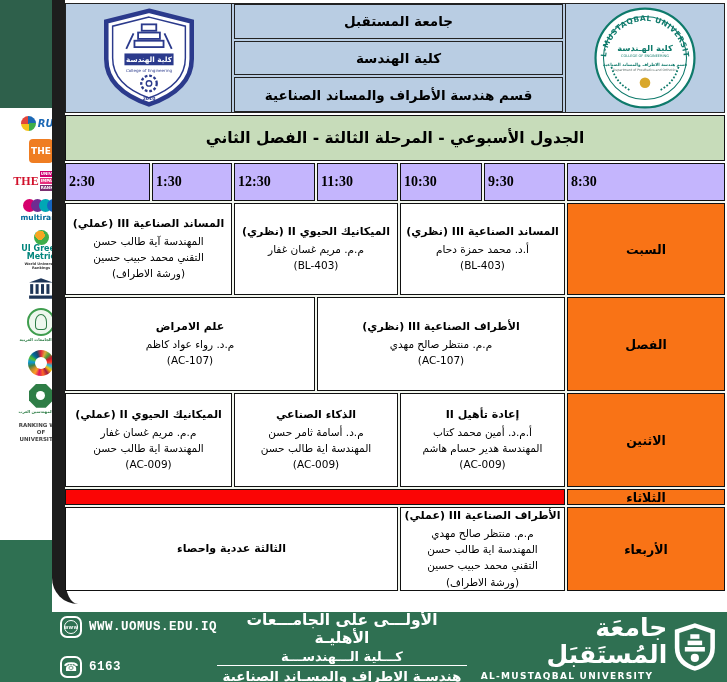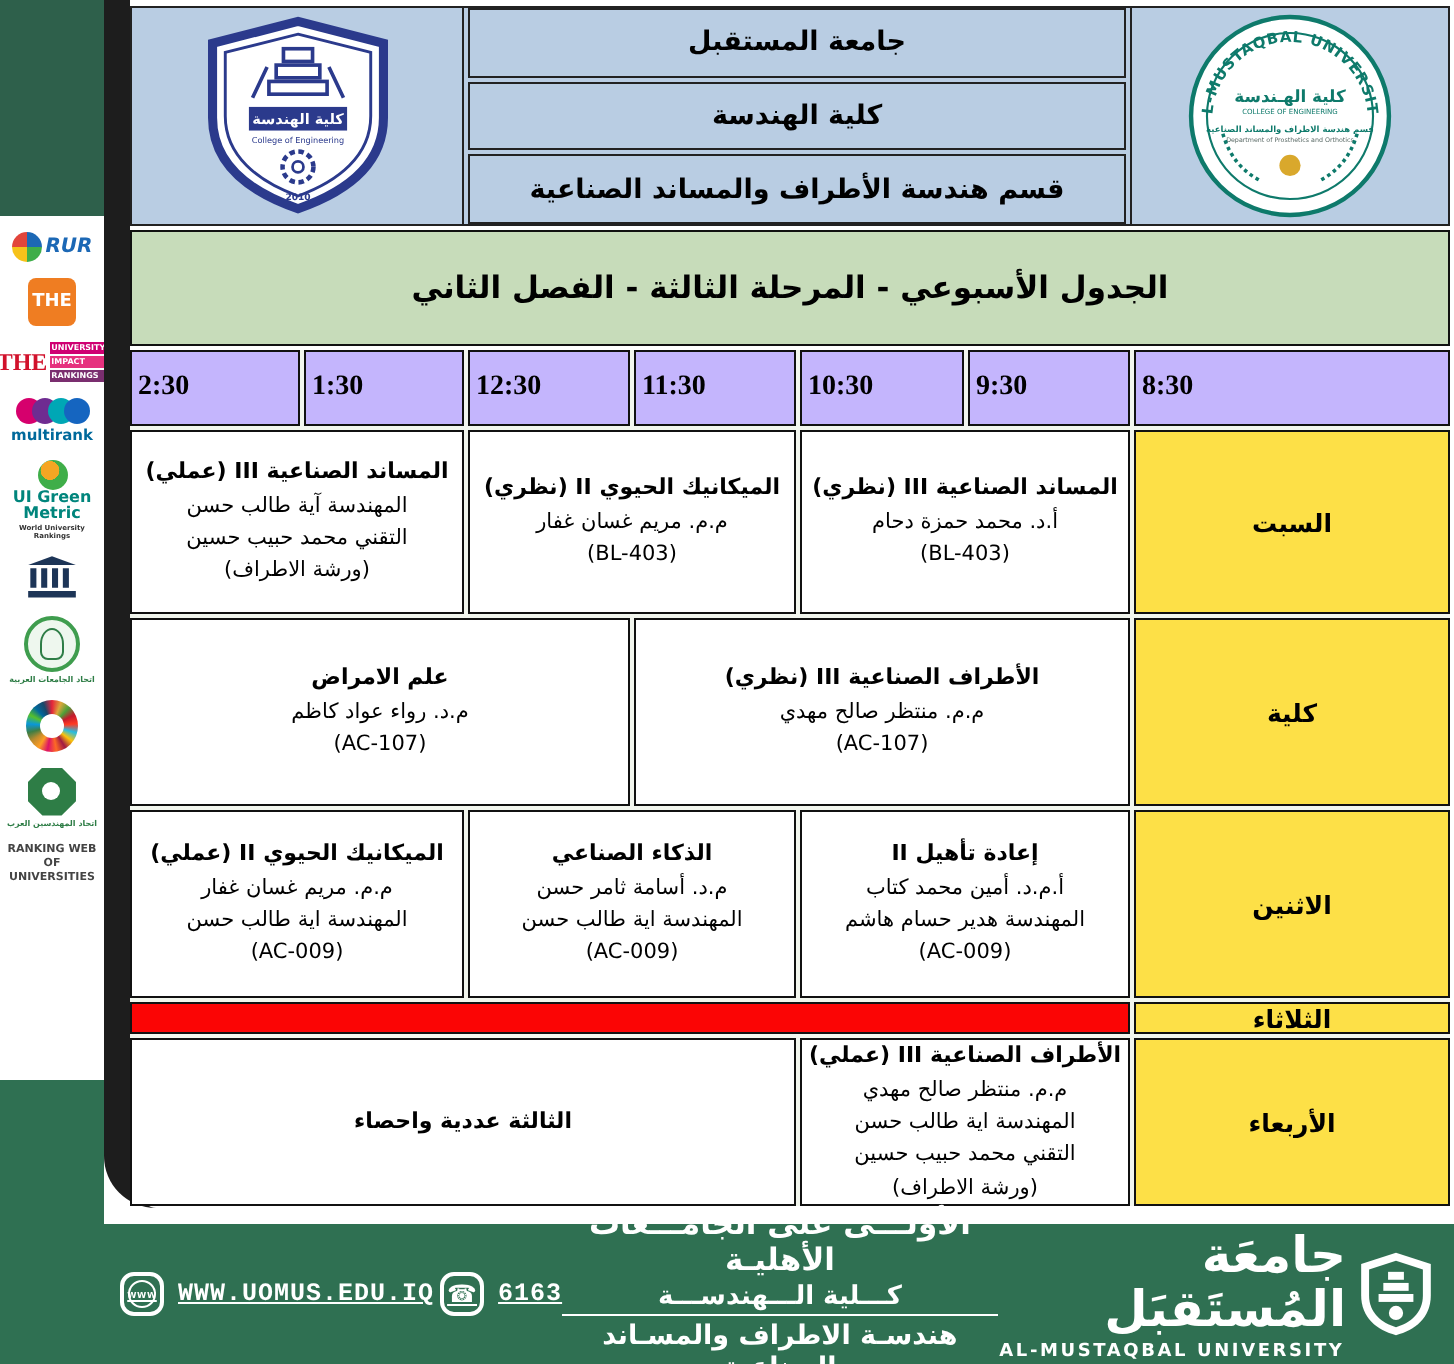--- a/index.html
+++ b/index.html
@@ -2,21 +2,21 @@
 <html><head>
 <meta charset="utf-8">
 <style>
   html,body{margin:0;padding:0;background:#e9e9e9;font-family:"DejaVu Sans",sans-serif;}
   .canvas{position:relative;width:727px;height:682px;background:#ffffff;overflow:hidden;}
 
   
   .sidebar{position:absolute;left:0;top:0;width:52px;height:682px;background:#fff;}
   .sb-top{position:absolute;left:0;top:0;width:52px;height:108px;background:#2e604b;}
   .sb-bottom{position:absolute;left:0;top:540px;width:52px;height:142px;background:#2f7052;}
-  .sb-logos{position:absolute;left:0;top:112px;width:52px;display:flex;flex-direction:column;align-items:center;}
+  .sb-logos{position:absolute;left:0;top:112px;width:52px;display:flex;flex-direction:column;align-items:center;padding-left:15px;}
   .logo-item{display:flex;flex-direction:column;align-items:center;margin:4px 0;max-width:48px;text-align:center;}
   .rur-row{display:flex;align-items:center;gap:2px;}
   .rur-globe{width:15px;height:15px;border-radius:50%;background:conic-gradient(#1c68b5 0 25%,#3fae49 25% 50%,#f6c21a 50% 75%,#e2453b 75% 100%);}
   .rur-txt{color:#1c68b5;font-weight:bold;font-style:italic;font-size:10px;}
   .the-box{width:24px;height:24px;background:#ef7d22;border-radius:4px;color:#fff;font-weight:bold;font-size:9px;display:flex;align-items:center;justify-content:center;}
   .impact{display:flex;align-items:center;gap:1px;}
   .impact-the{color:#d1112b;font-weight:bold;font-size:12px;font-family:"Liberation Serif",serif;}
   .impact-bars{display:flex;flex-direction:column;gap:1px;}
   .impact-bars span{display:block;min-width:26px;padding:0 1px;color:#fff;font-size:4px;font-weight:bold;line-height:6px;text-align:left;}
   .ib1{background:#cf0072;} .ib2{background:#e6317e;} .ib3{background:#7a2e6f;}
@@ -40,34 +40,34 @@
   
   .frame{position:absolute;left:52px;top:0;width:675px;height:604px;border-left:13px solid #1d1d1d;border-bottom-left-radius:26px;box-sizing:border-box;}
   .frame-inner{position:relative;width:662px;height:100%;}
 
   .header-band{margin-top:3px;width:660px;height:110px;background:#b9cde3;border:1px solid #222;box-sizing:border-box;display:flex;gap:2px;}
   .hb-logo{width:165px;display:flex;align-items:center;justify-content:center;border-right:1px solid #222;}
   .hb-mid{flex:1;display:flex;flex-direction:column;gap:2px;}
   .hb-row{flex:1;border:1px solid #222;display:flex;align-items:center;justify-content:center;font-weight:bold;font-size:13.5px;direction:rtl;background:#b9cde3;}
   .hb-seal{width:158px;border-left:1px solid #222;display:flex;align-items:center;justify-content:center;}
 
-  .title-row{width:660px;height:58px;margin-top:2px;background:#c7dcba;border:1px solid #111;box-sizing:border-box;display:flex;align-items:center;justify-content:center;font-weight:bold;font-size:15.5px;direction:rtl;}
+  .title-row{width:660px;height:46px;margin-top:2px;background:#c7dcba;border:1px solid #111;box-sizing:border-box;display:flex;align-items:center;justify-content:center;font-weight:bold;font-size:15.5px;direction:rtl;}
 
   .grid{margin-top:2px;width:660px;display:grid;grid-template-columns:85px 80px 81px 81px 82px 81px 158px;grid-template-rows:38px 92px 94px 94px 16px 84px;gap:2px;background:#f2f6ee;}
   .cell{border:1px solid #111;background:#fff;box-sizing:border-box;}
   .time-cell{background:#c4b5fd;font-family:"Liberation Serif",serif;font-weight:bold;font-size:14px;display:flex;align-items:center;padding-left:3px;}
-  .day-cell{background:#fde047;display:flex;align-items:center;justify-content:center;font-weight:bold;font-size:12.5px;}
+  .day-cell{background:#f97316;display:flex;align-items:center;justify-content:center;font-weight:bold;font-size:12.5px;}
   .class-cell{display:flex;flex-direction:column;align-items:center;justify-content:center;text-align:center;direction:rtl;padding:2px;}
   .course{font-weight:bold;font-size:11px;line-height:1.5;}
   .details{font-size:10.5px;line-height:1.55;white-space:pre-line;}
   .red-cell{background:#fb0505;}
 
   
   .footer{position:absolute;left:0;top:612px;width:727px;height:70px;background:#2f7052;box-sizing:border-box;display:flex;align-items:center;justify-content:space-between;padding:0 10px 0 60px;color:#fff;}
-  .contact{display:flex;flex-direction:row;gap:3px;text-decoration:underline;}
+  .contact{display:flex;flex-direction:column;gap:18px;}
   .contact-row{display:flex;align-items:center;gap:7px;}
   .contact-badge{width:22px;height:22px;border:2px solid #fff;border-radius:7px;display:flex;align-items:center;justify-content:center;box-sizing:border-box;flex:none;}
   .globe{width:14px;height:14px;border:1.2px solid #fff;border-radius:50%;display:flex;align-items:center;justify-content:center;font-size:4.2px;font-weight:bold;letter-spacing:0.3px;box-sizing:border-box;}
   .phone-glyph{font-size:12px;line-height:1;}
   .contact-txt{font-family:"Liberation Mono",monospace;font-weight:bold;font-size:12.5px;letter-spacing:0.5px;}
   .slogan{text-align:center;direction:rtl;display:flex;flex-direction:column;gap:2px;}
   .slogan-1{font-weight:bold;font-size:15.5px;}
   .slogan-2{font-weight:bold;font-size:13px;border-bottom:1.5px solid #fff;padding-bottom:1px;}
   .slogan-3{font-weight:bold;font-size:13.5px;}
   .brand{display:flex;align-items:center;gap:6px;}
@@ -226,21 +226,21 @@
         <div class="cell class-cell" style="grid-area:3/1/4/4">
           <div class="course">علم الامراض</div>
           <div class="details">م.د. رواء عواد كاظم
 (AC-107)</div>
         </div>
         <div class="cell class-cell" style="grid-area:3/4/4/7">
           <div class="course">الأطراف الصناعية III (نظري)</div>
           <div class="details">م.م. منتظر صالح مهدي
 (AC-107)</div>
         </div>
-        <div class="cell day-cell" style="grid-area:3/7/4/8">كلية</div>
+        <div class="cell day-cell" style="grid-area:3/7/4/8">الفصل</div>
 
         <div class="cell class-cell" style="grid-area:4/1/5/3">
           <div class="course">الميكانيك الحيوي II (عملي)</div>
           <div class="details">م.م. مريم غسان غفار
 المهندسة اية طالب حسن
 (AC-009)</div>
         </div>
         <div class="cell class-cell" style="grid-area:4/3/5/5">
           <div class="course">الذكاء الصناعي</div>
           <div class="details">م.د. أسامة ثامر حسن

